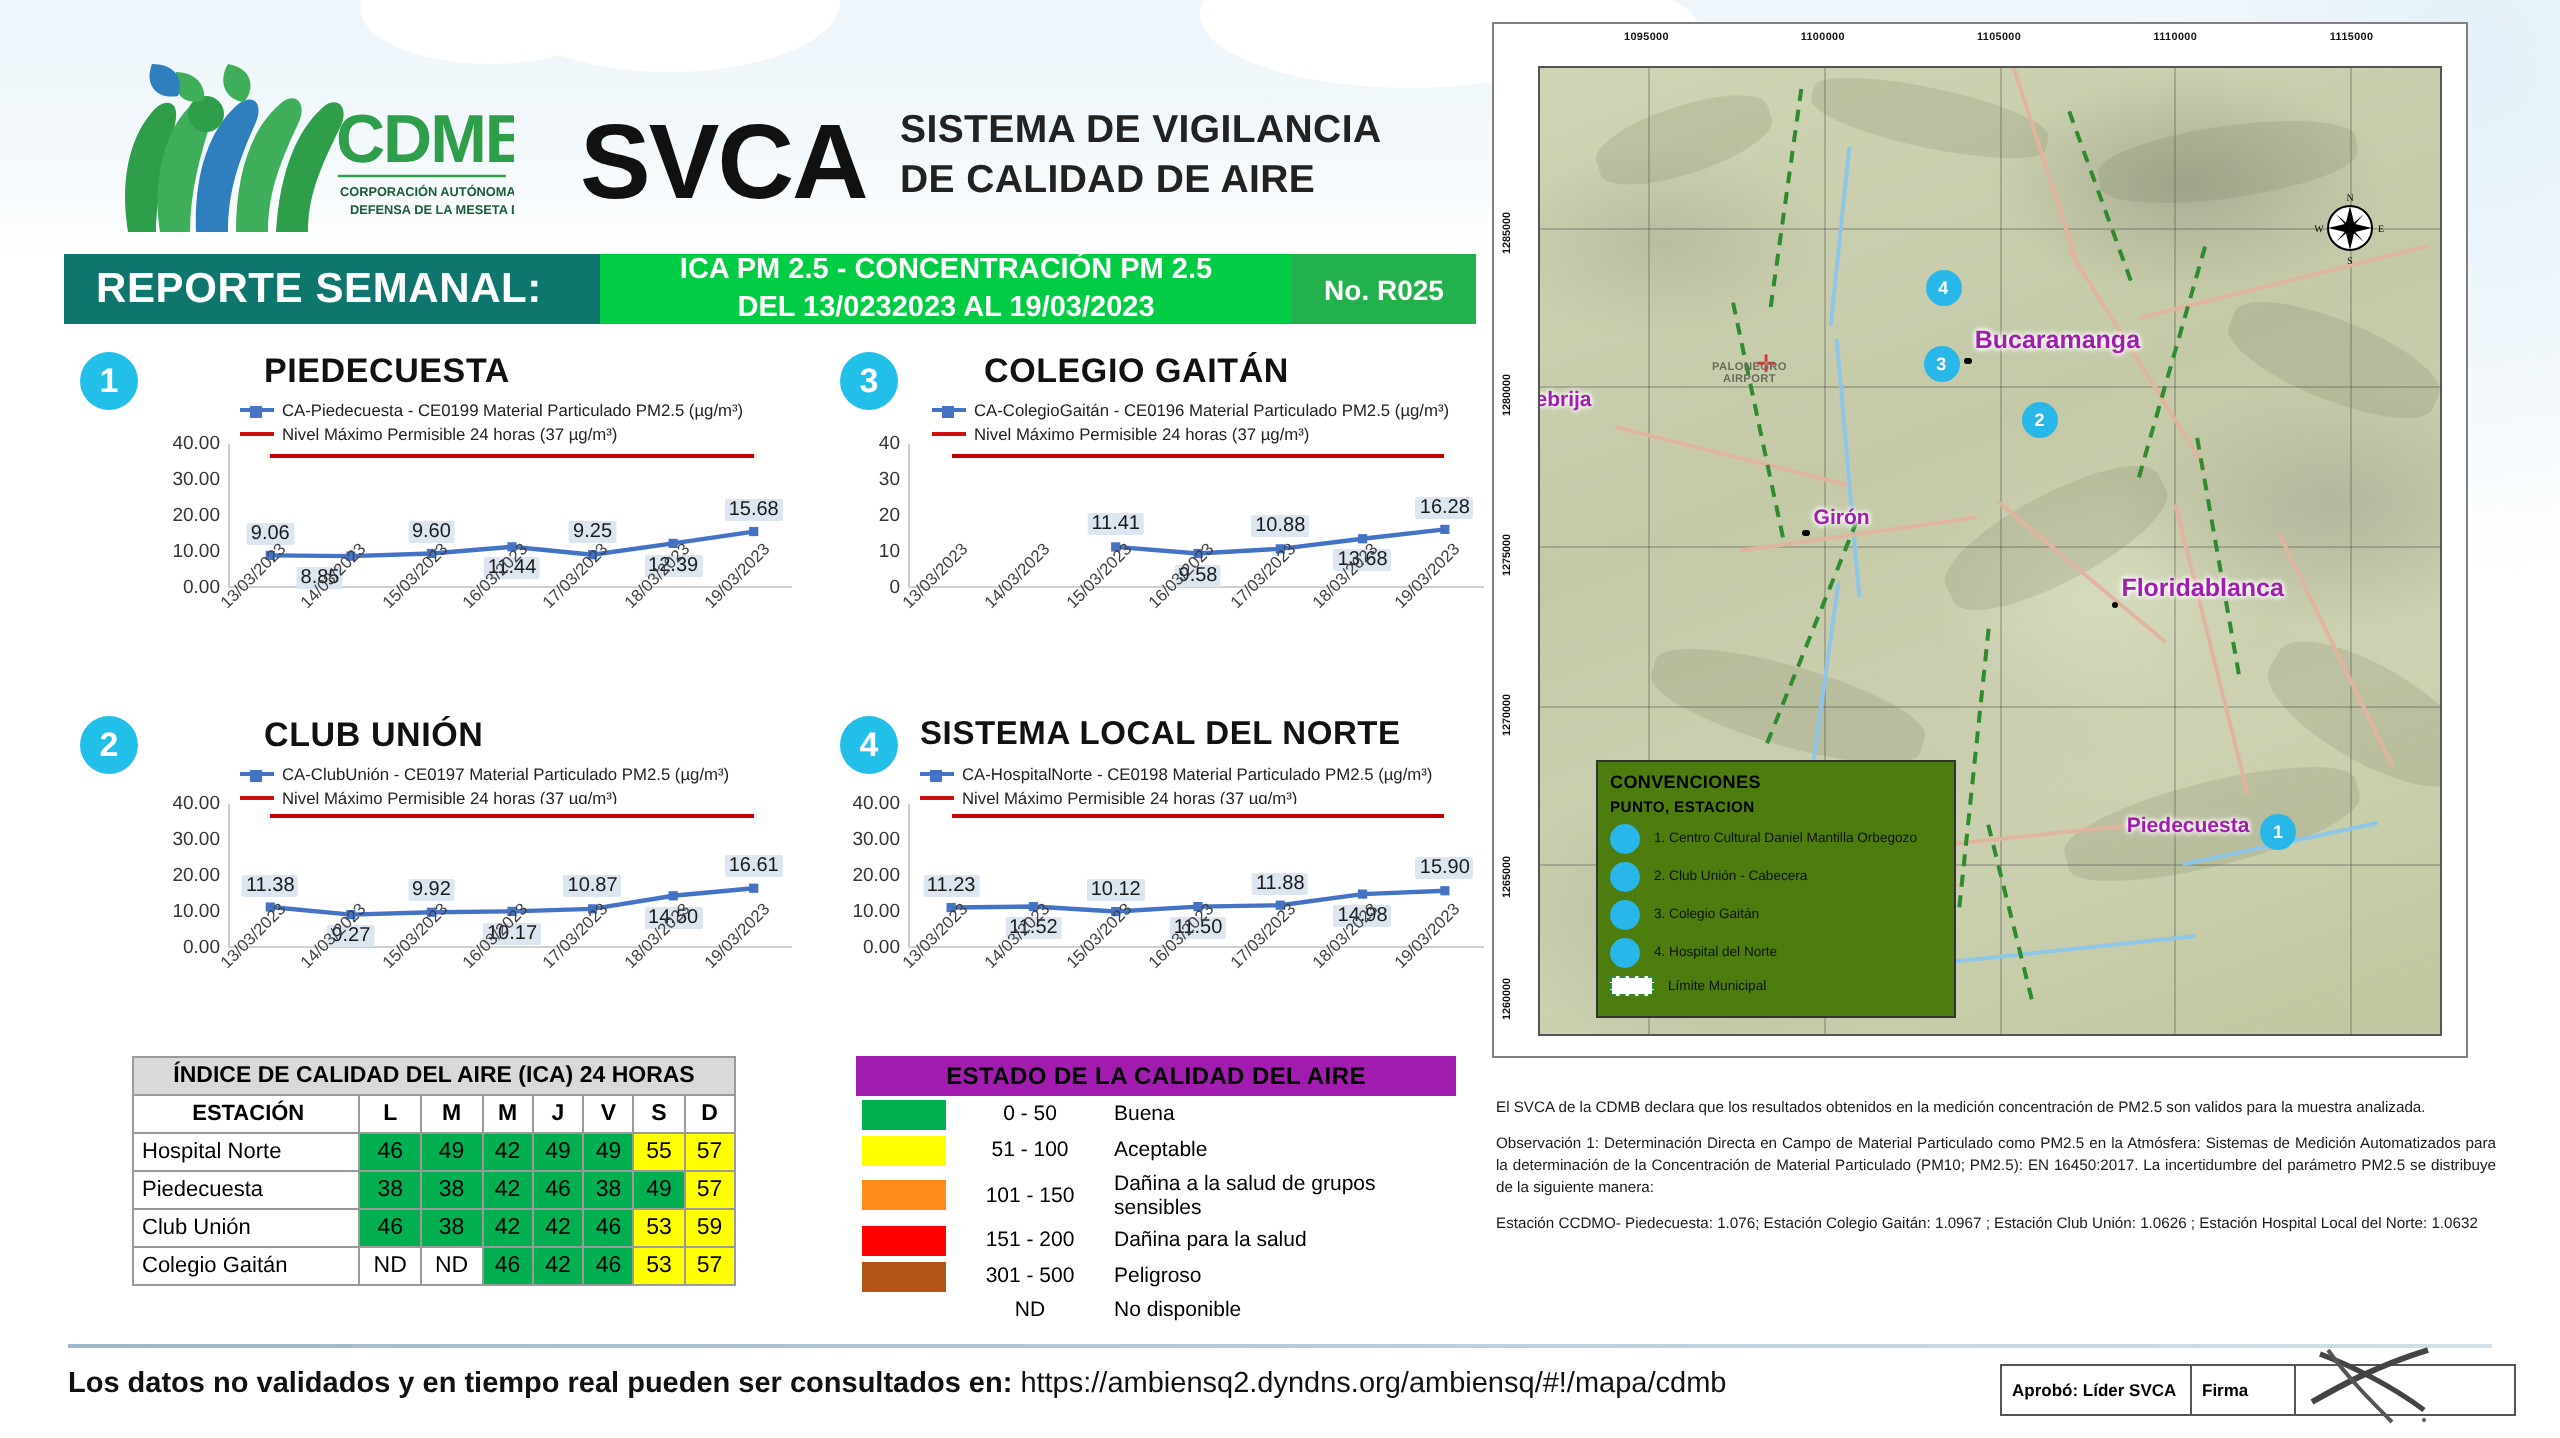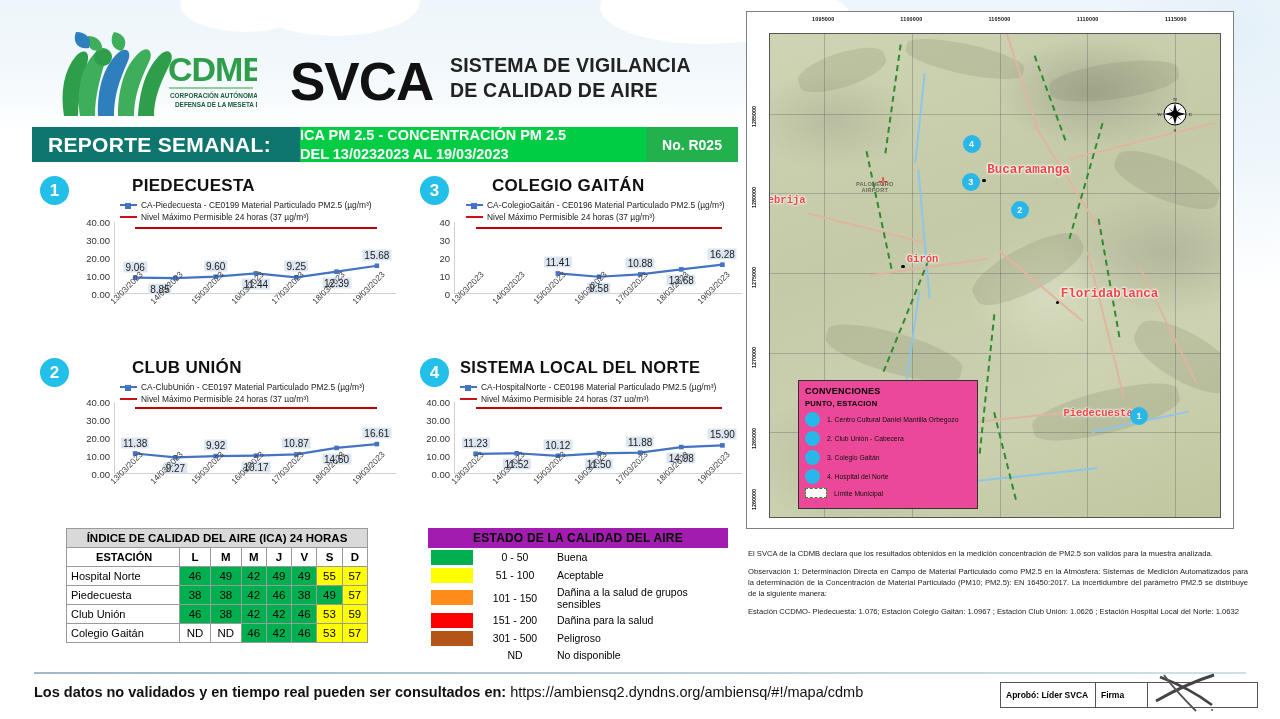--- a/index.html
+++ b/index.html
@@ -31,21 +31,21 @@
     font-family:"Liberation Sans", sans-serif; }
   .svca-sub { position:absolute; left:450px; top:53px;
     font-size:19.5px; font-weight:bold; color:#222; line-height:1.28; letter-spacing:.2px;}
 
   
   .banner { position:absolute; left:32px; top:127px; width:706px; height:35px;
             display:flex; font-weight:bold; color:#fff; }
   .banner-a { width:268px; background:#0f766e; display:flex; align-items:center;
               padding-left:16px; font-size:21px; letter-spacing:.3px; }
   .banner-b { flex:1; background:#00CC44; display:flex; flex-direction:column;
-              justify-content:center; font-size:14.5px; line-height:1.25;}
+              align-items:center; justify-content:center; font-size:14.5px; line-height:1.25;}
   .banner-c { width:92px; background:#22B14C; display:flex; align-items:center;
               justify-content:center; font-size:14px; }
 
   
   .panel { position:absolute; }
   .badge {
     position:absolute; width:29px; height:29px; border-radius:50%;
     background:#22BFE8; color:#fff; font-weight:bold; font-size:17px;
     display:flex; align-items:center; justify-content:center;
   }
@@ -107,33 +107,33 @@
   .mgrid-v, .mgrid-h { position:absolute; background:rgba(80,80,80,.30); }
   .mgrid-v { width:1px; top:0; bottom:0; }
   .mgrid-h { height:1px; left:0; right:0; }
   .road { position:absolute; background:#e0b5a0; height:1.6px; border-radius:2px; }
   .river { position:absolute; background:#8ec6e8; width:2.4px; border-radius:2px; }
   .munic { position:absolute; border-left:2px dashed #2E8B2E; }
   .map-x { position:absolute; top:4px; font-size:5.4px; font-weight:bold; color:#111;
            transform:translateX(-50%); letter-spacing:.2px;}
   .map-y { position:absolute; left:4px; font-size:5.4px; font-weight:bold; color:#111;
            transform:rotate(-90deg) translateX(0); transform-origin:left top; white-space:nowrap;}
-  .city { position:absolute; font-size:12.5px; font-weight:bold; color:#ef4444;
-          text-shadow:0 0 3px #fff,0 0 3px #fff,0 0 2px #fff; white-space:nowrap;font-family:Liberation Mono, monospace; }
+  .city { position:absolute; font-size:12.5px; font-weight:bold; color:#a21caf;
+          text-shadow:0 0 3px #fff,0 0 3px #fff,0 0 2px #fff; white-space:nowrap; }
   .city-sm { font-size:10.5px; }
   .citydot { position:absolute; width:3.5px; height:3.5px; background:#000; border-radius:50%; }
   .stn { position:absolute; width:18px; height:18px; border-radius:50%; background:#29B6E8;
          color:#fff; font-size:9px; font-weight:bold; display:flex; align-items:center;
          justify-content:center; }
   .airport { position:absolute; font-size:5.6px; color:#6b6b5a; font-weight:bold;
              letter-spacing:.2px; text-align:center; line-height:1.1;}
   .airport-mark { position:absolute; color:#e03030; font-size:12px; line-height:1; }
   .compass { position:absolute; width:34px; height:34px; }
   .conv { position:absolute; left:28px; bottom:8px; width:180px;
-          background:#ec4899; border:1px solid #333; padding:5px 6px 6px 6px; }
+          background:#4d7c0f; border:1px solid #333; padding:5px 6px 6px 6px; }
   .conv h4 { margin:0 0 3px 0; font-size:9px; letter-spacing:.2px; color:#000; }
   .conv h5 { margin:0 0 4px 0; font-size:7.6px; letter-spacing:.2px; color:#000; }
   .conv-row { display:flex; align-items:center; gap:7px; margin-bottom:4px; }
   .conv-dot { width:15px; height:15px; border-radius:50%; background:#29B6E8; flex:none; }
   .conv-sq { width:22px; height:10px; border:1.5px dashed #2E8B2E; background:#fff; flex:none;}
   .conv-txt { font-size:6.8px; color:#111; white-space:nowrap; }
 
   
   .notes { position:absolute; left:748px; top:548px; width:500px; font-size:7.6px;
            color:#1a1a1a; line-height:1.45; }

